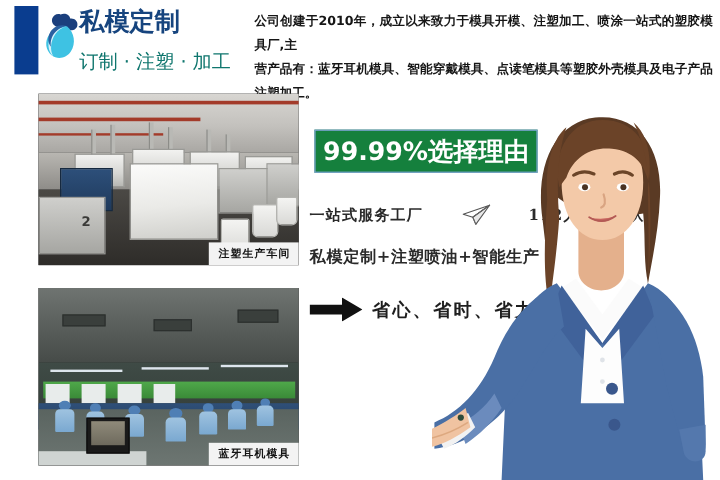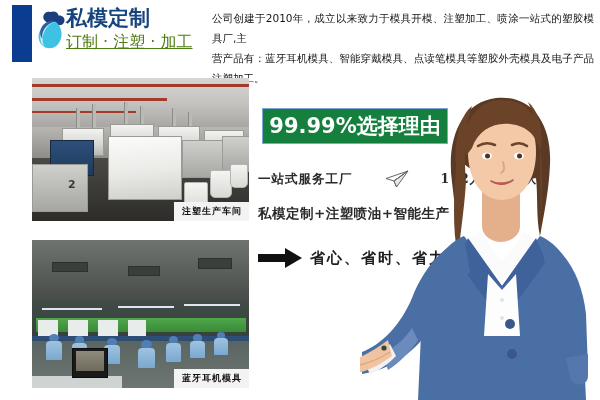--- a/index.html
+++ b/index.html
@@ -53,34 +53,33 @@
     font-weight: bold;
     color: #16447e;
     letter-spacing: 0px;
     line-height: 25px;
     white-space: nowrap;
   }
   .logo-sub {
     font-family: "DejaVu Sans", "Liberation Sans", sans-serif;
     font-size: 16px;
     font-weight: normal;
-    color: #4d7c0f;
+    color: #0f766e;
     line-height: 21px;
-    margin-top: 0;
-    white-space: nowrap;
-    text-decoration: underline;
+    margin-top: 10px;
+    white-space: nowrap;
   }
   .header-desc {
     position: absolute;
     left: 212px; top: 8px;
     width: 382px;
     font-size: 10.5px;
     line-height: 20px;
     color: #161616;
-    font-weight: normal;
+    font-weight: bold;
     text-align: justify;
     font-family: "DejaVu Sans", "Liberation Sans", sans-serif;
   }
   .header-desc .l2 { display: block; }
 
   
   .photo {
     position: absolute;
     overflow: hidden;
     background: #2b2b2b;

